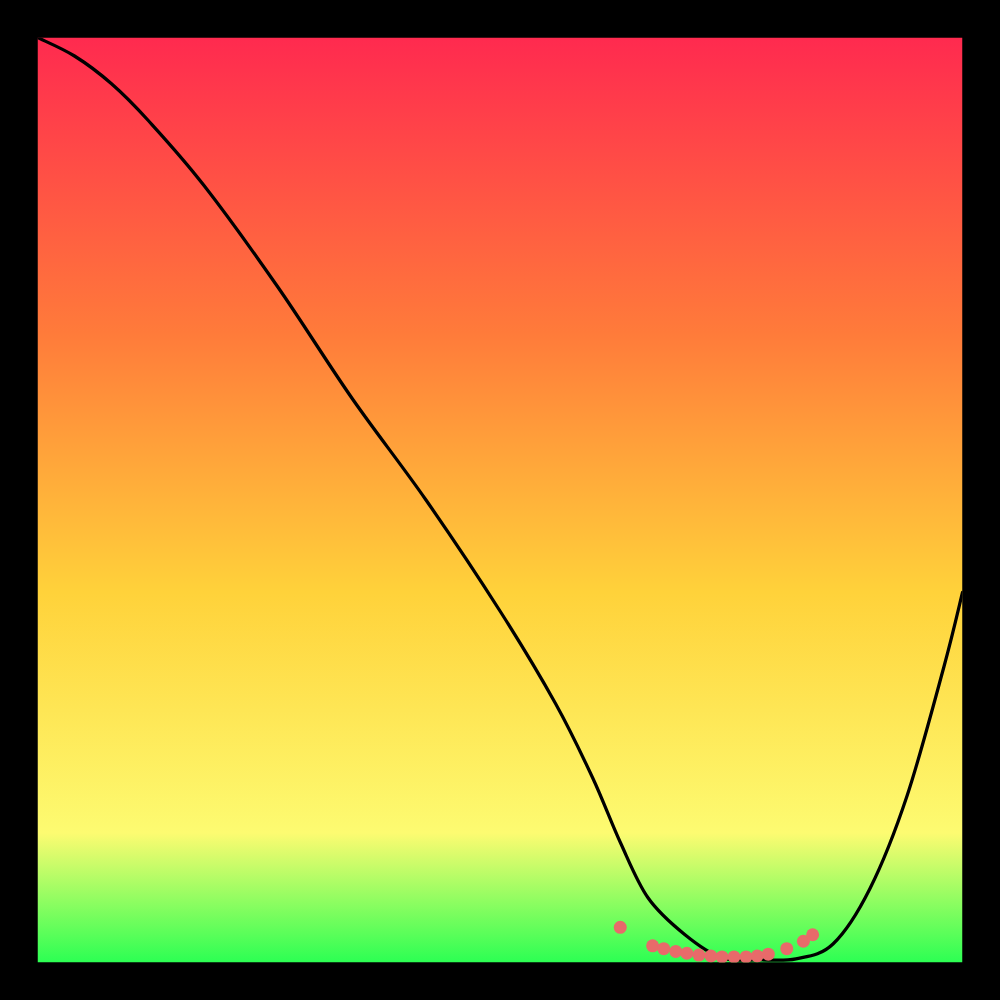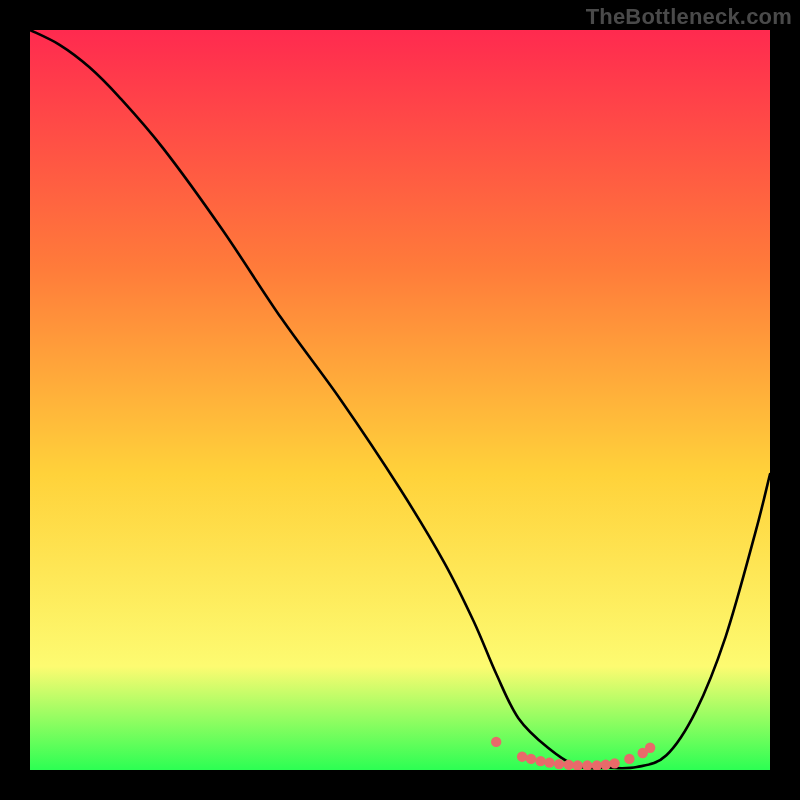--- a/index.html
+++ b/index.html
@@ -37,21 +37,20 @@
   .plot svg {
     display: block;
     width: 740px;
     height: 740px;
   }
 </style>
 </head>
 <body>
 
 <div class="outer">
-  <div class="watermark">TheBottleneck.com</div>
 
   <div class="plot">
     <svg viewBox="0 0 740 740" xmlns="http://www.w3.org/2000/svg">
       <defs>
         <linearGradient id="bg-grad" x1="0" y1="0" x2="0" y2="1">
           <stop id="g0" offset="0%" stop-color="#ff2a4f"></stop>
           <stop id="g1" offset="32%" stop-color="#ff7b3a"></stop>
           <stop id="g2" offset="60%" stop-color="#ffd23a"></stop>
           <stop id="g3" offset="86%" stop-color="#fdfb71"></stop>
           <stop id="g4" offset="100%" stop-color="#2cff53"></stop>

